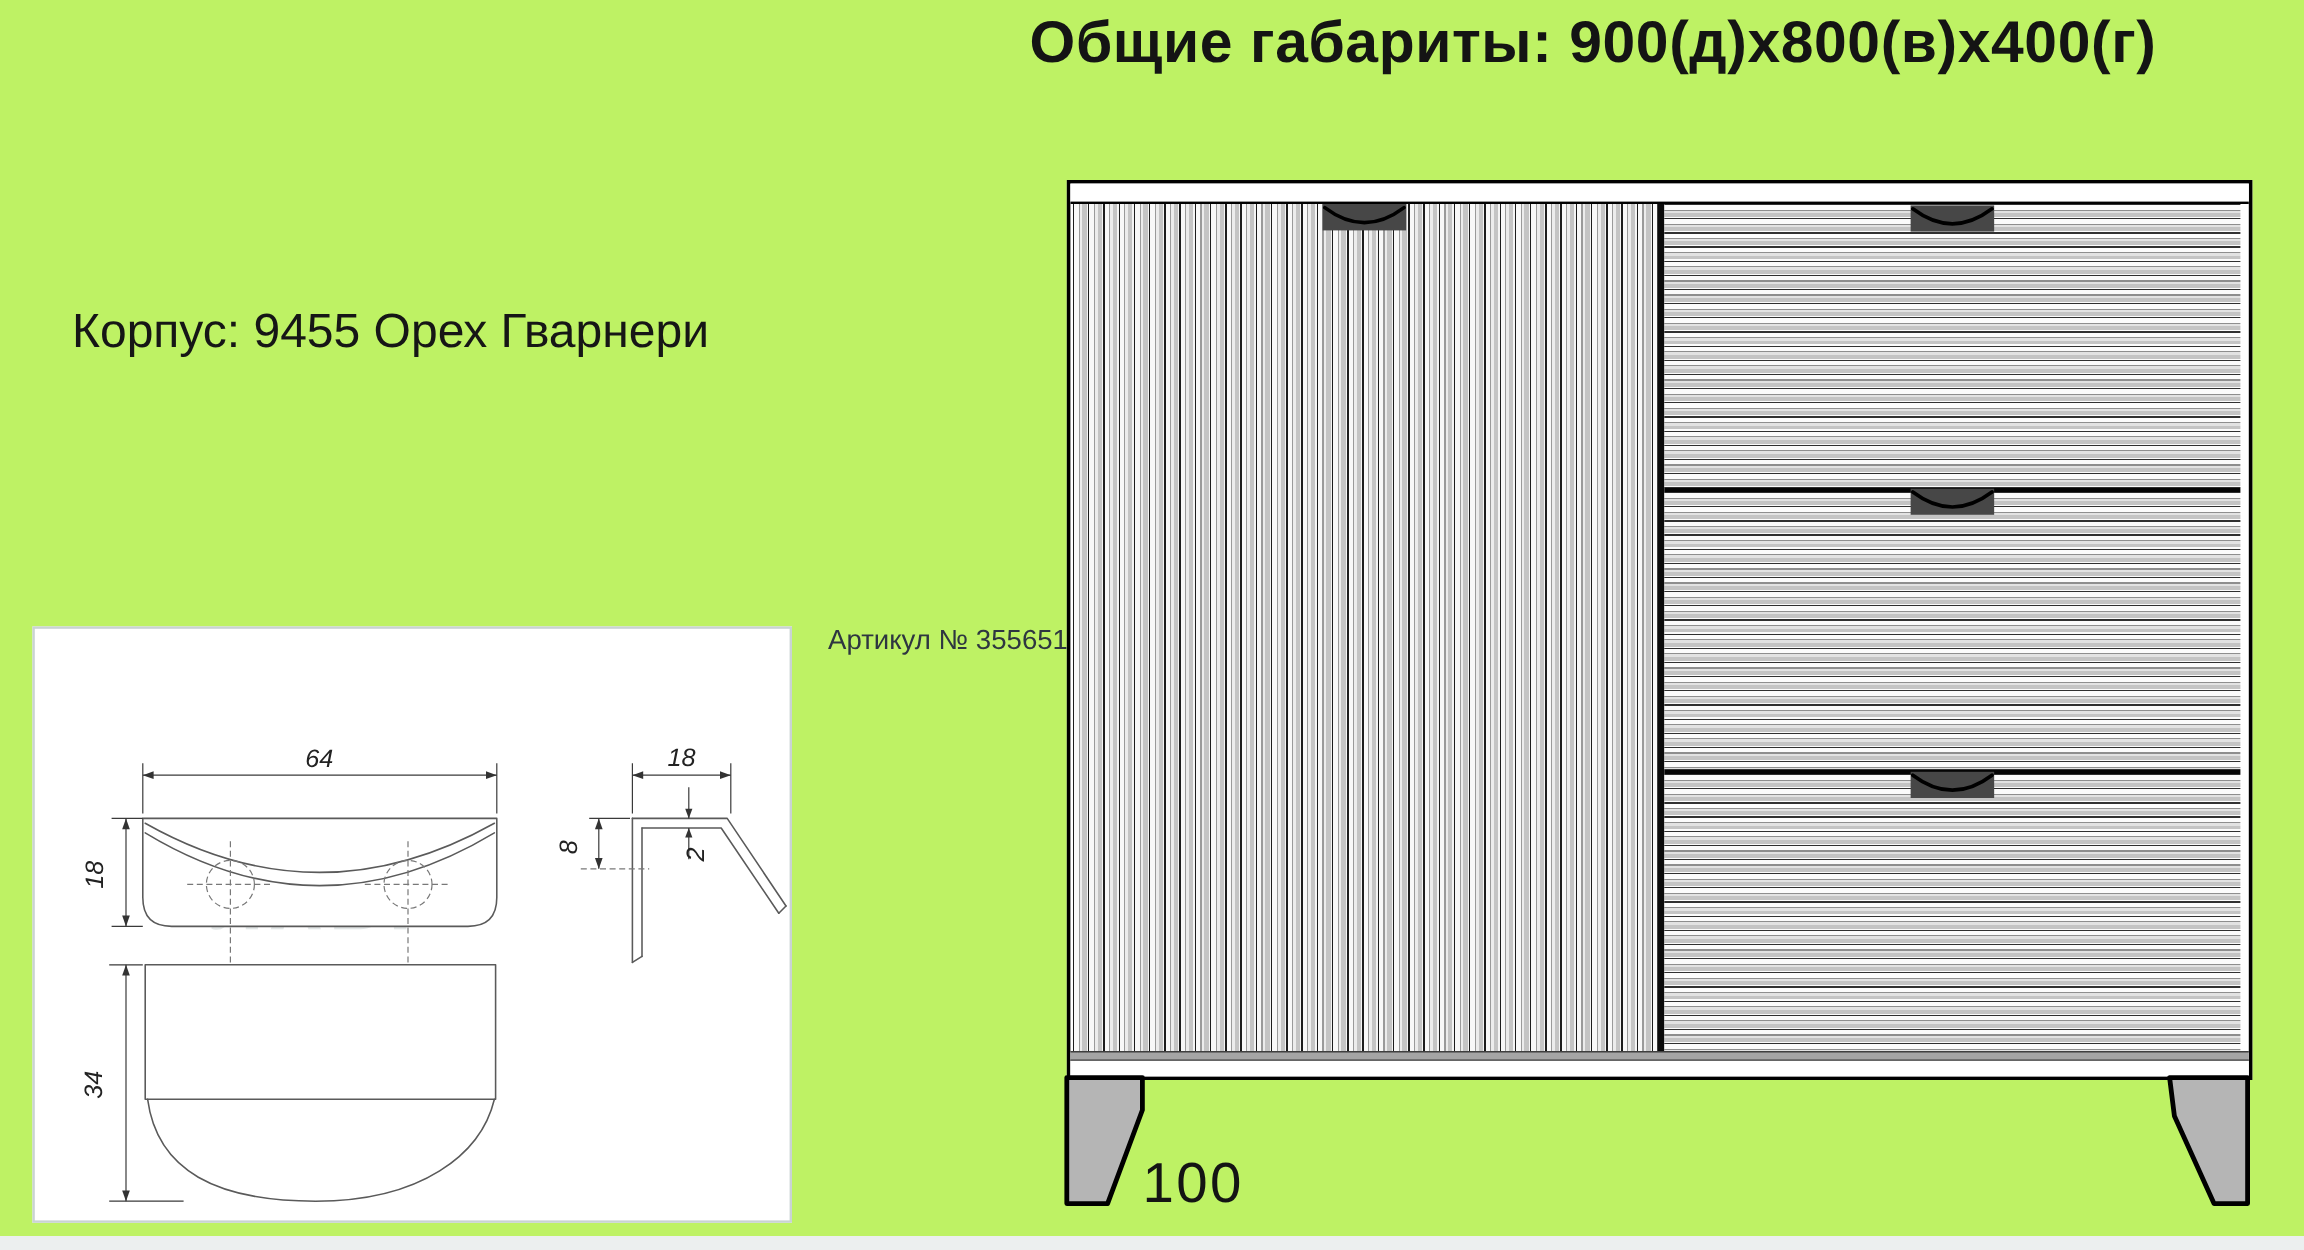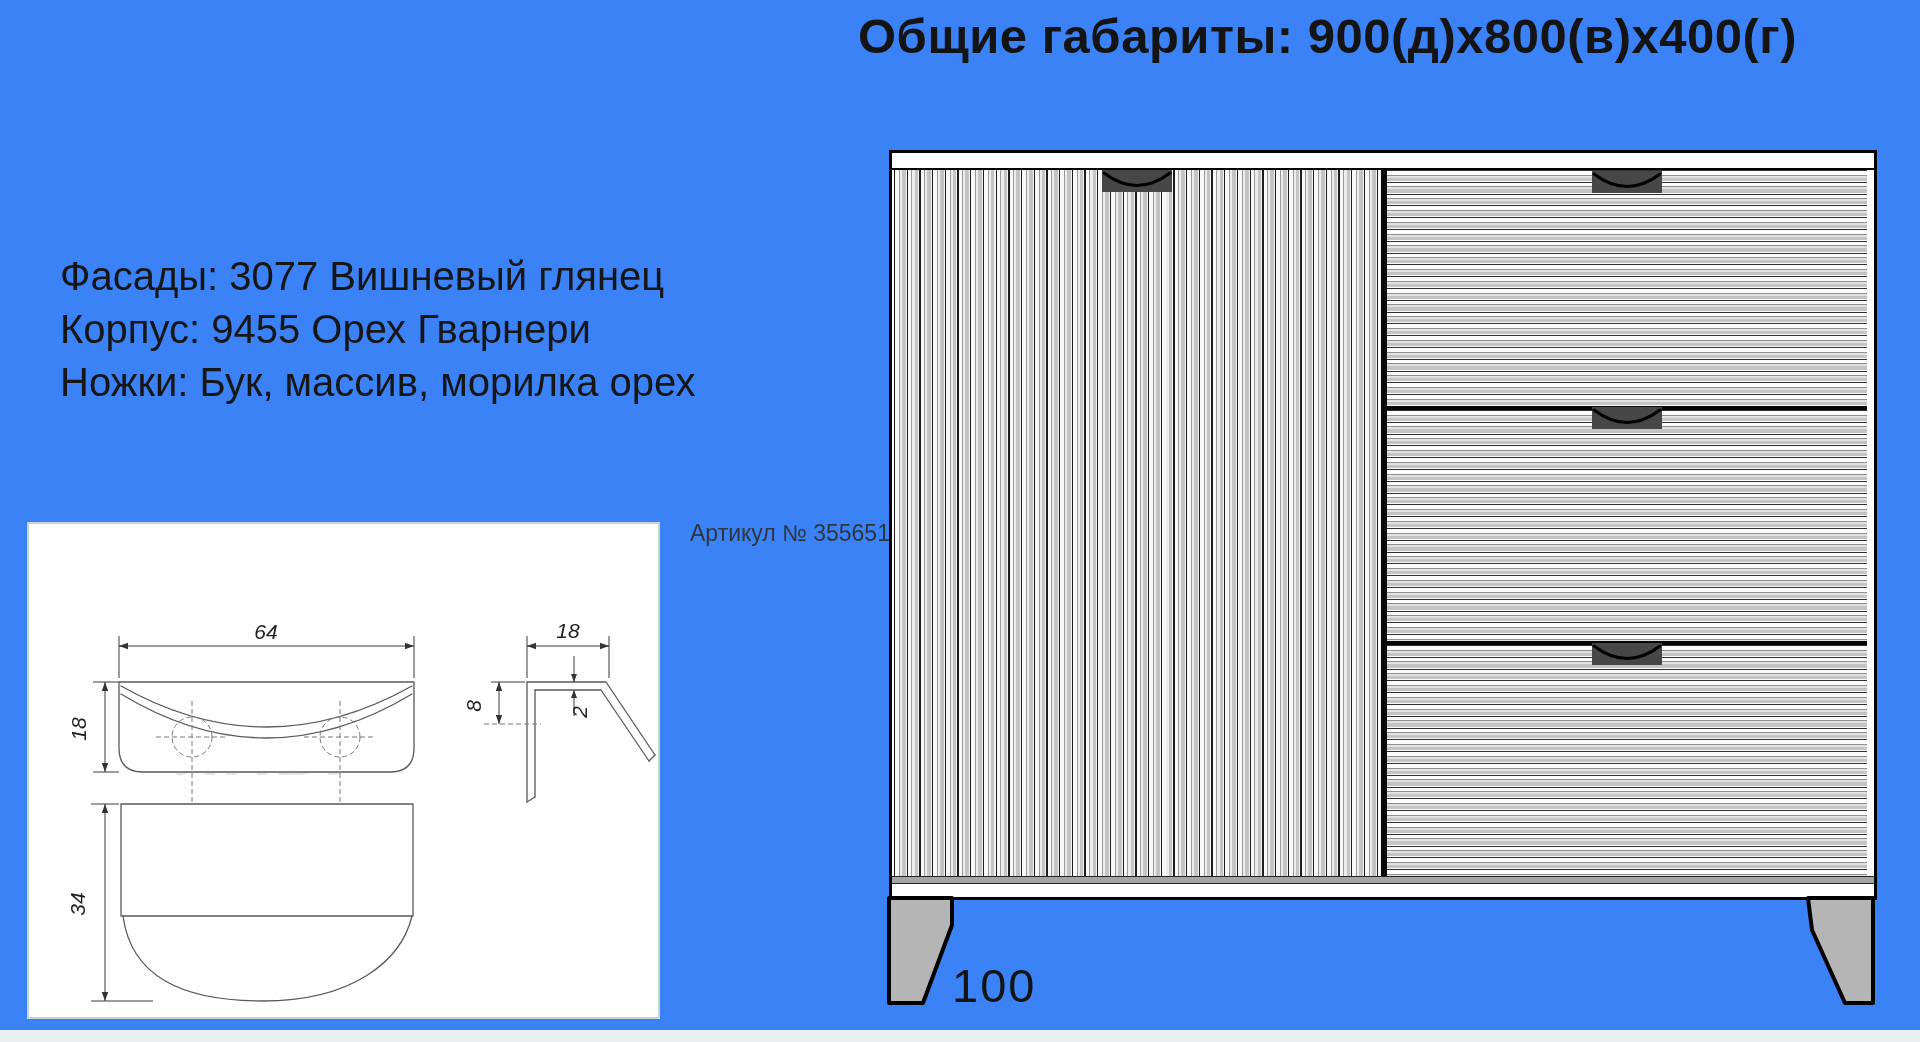--- a/index.html
+++ b/index.html
@@ -1,17 +1,17 @@
 <!DOCTYPE html>
 <html style="--box-border: #c9d3d3; --leg-fill: #b5b5b5; --handle-fill: #474747; --stripe-gray: #c4c4c4;"><head>
 <meta charset="utf-8">
 <style>
   html,body{margin:0;padding:0;background:#fff;}
   .page{
-    position:relative;width:1920px;height:1042px;background:#3b82f6;overflow:hidden;
+    position:relative;width:1920px;height:1042px;background:#bef264;overflow:hidden;
     font-family:"Liberation Sans",sans-serif;color:#151515;
   }
   .title{
     position:absolute;left:858px;top:8px;font-size:49px;font-weight:bold;
     letter-spacing:0.5px;color:#141414;white-space:nowrap;
   }
   .specs{
     position:absolute;left:60px;top:250px;font-size:40px;line-height:53px;
     color:#161616;white-space:nowrap;
   }
@@ -81,23 +81,21 @@
   .page-bottom-strip{position:absolute;left:0;top:1030px;width:100%;height:12px;background:#ecefef;}
 </style>
 </head>
 <body>
 
 <div class="page">
 
   <div class="title">Общие габариты: 900(д)x800(в)x400(г)</div>
 
   <div class="specs">
-    <div>Фасады: 3077 Вишневый глянец</div>
     <div>Корпус: 9455 Орех Гварнери</div>
-    <div>Ножки: Бук, массив, морилка орех</div>
   </div>
 
   <div class="article">Артикул № 355651</div>
 
   <div class="handle-box">
     <div class="watermark">ЛАВР</div>
     <svg class="hbox-svg" width="629" height="493" viewBox="0 0 629 493">
 
       <path class="objfill" d="M90,158 L385,158 L385,224 Q385,248 361,248 L114,248 Q90,248 90,224 Z"></path>
       <path class="objline" d="M92,162 Q237,244 383,162"></path>

